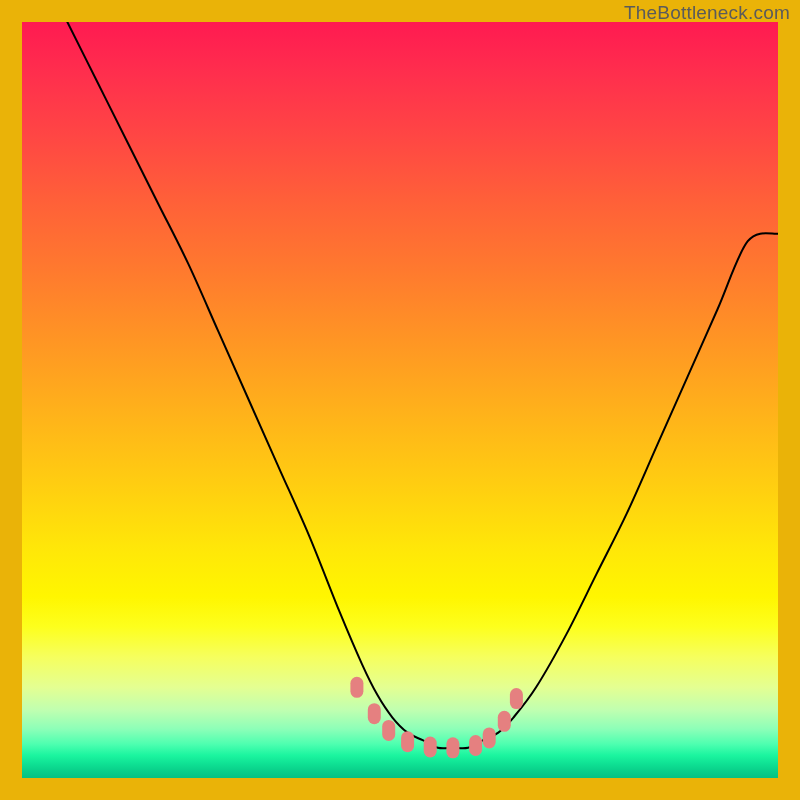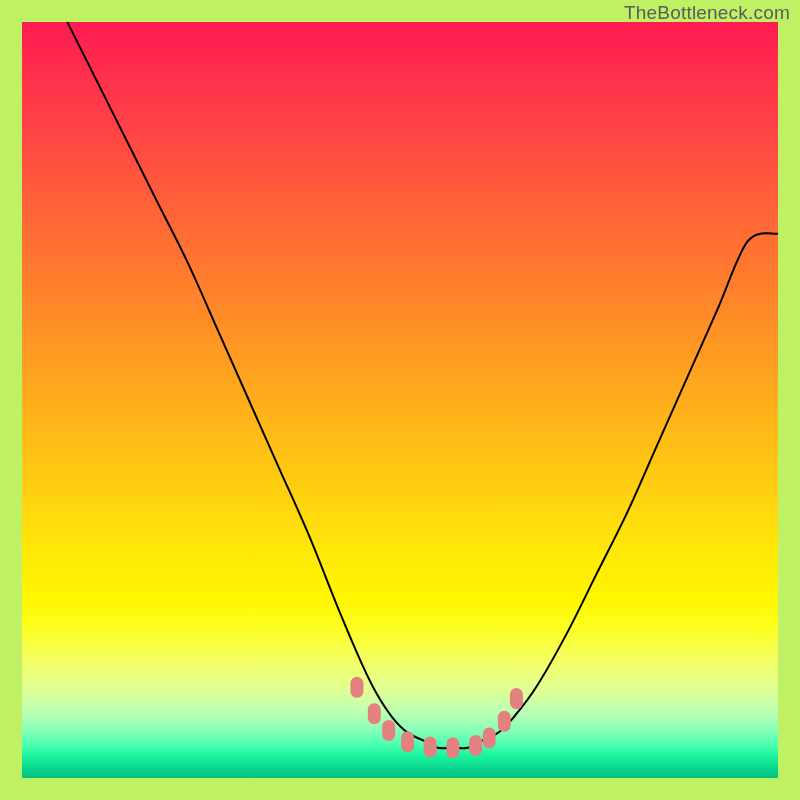--- a/index.html
+++ b/index.html
@@ -10,21 +10,21 @@
     background: #000;
     overflow: hidden;
     font-family: Arial, Helvetica, sans-serif;
   }
   .frame {
     position: absolute;
     top: 0;
     left: 0;
     width: 800px;
     height: 800px;
-    background: #bef264;
+    background: #eab308;
   }
   .plot-area {
     position: absolute;
     top: 22px;
     left: 22px;
     width: 756px;
     height: 756px;
     
     background: linear-gradient(
       to bottom,

